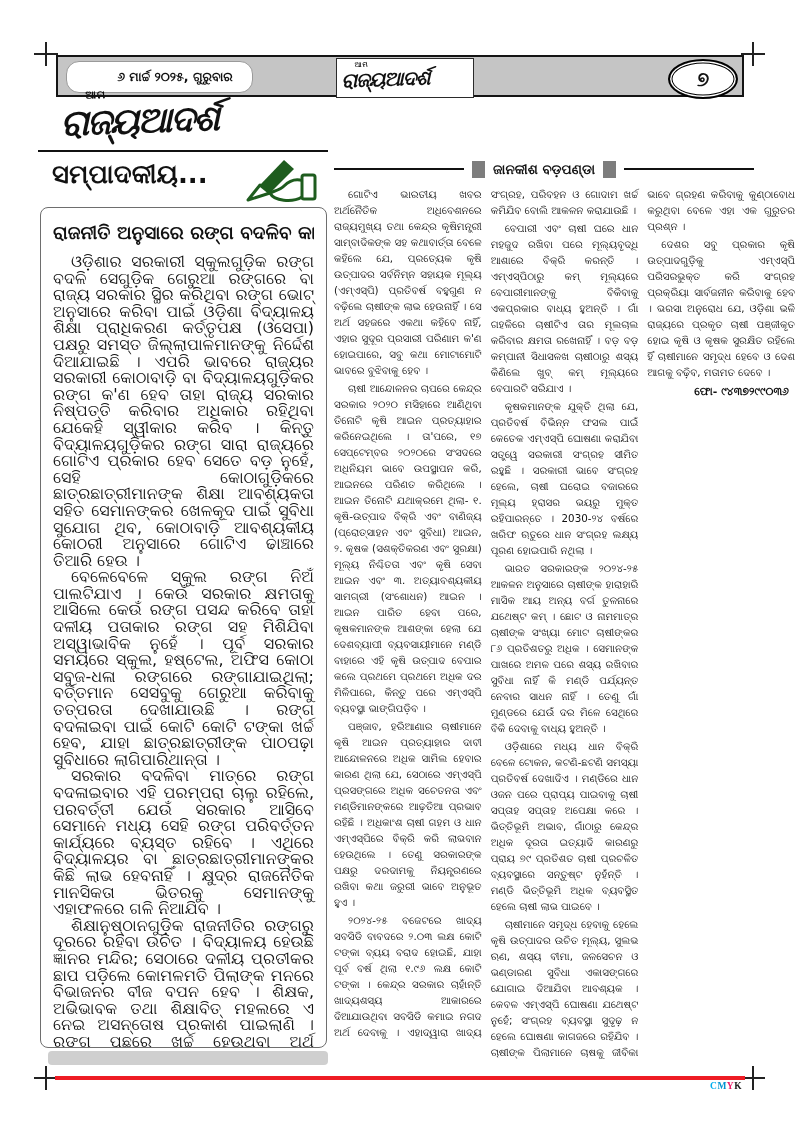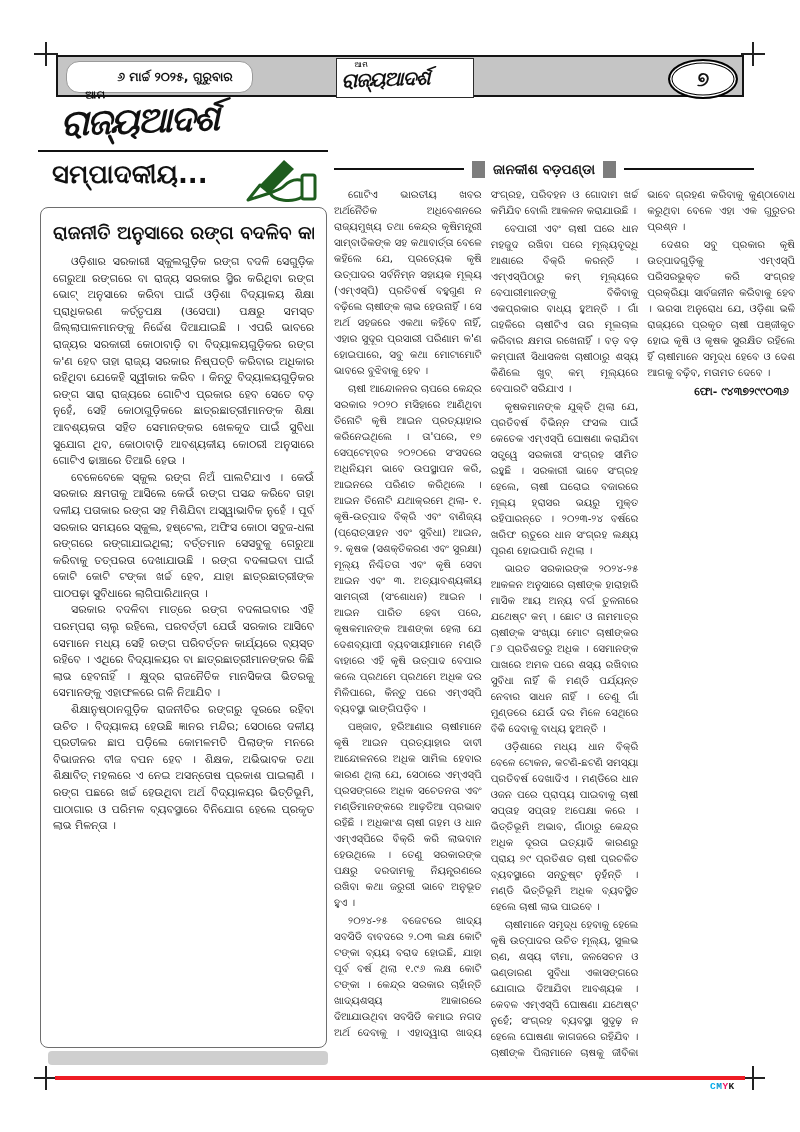--- a/index.html
+++ b/index.html
@@ -65,26 +65,26 @@
   .masthead-rule{position:absolute;left:38px;top:150px;width:290px;height:2px;background:#111;}
   .edit-label-row{position:absolute;left:38px;top:155px;width:290px;height:50px;}
   .edit-label{position:absolute;left:14px;top:4px;font-size:26px;font-weight:bold;white-space:nowrap;}
   .pen-icon{position:absolute;right:8px;top:0px;width:76px;height:50px;}
   .edit-box{
     position:absolute;left:40px;top:207px;width:287px;height:841px;box-sizing:border-box;
     border:1.5px solid #6e6e6e;border-radius:8px;padding:10px 12px 8px 12px;overflow:hidden;
     background:#fff;
   }
   .edit-headline{font-size:18.5px;font-weight:bold;text-align:center;line-height:26px;margin:2px 0 8px 0;white-space:nowrap;overflow:hidden;}
-  .edit-body{font-size:11px;line-height:16.6px;text-align:justify;}
+  .edit-body{font-size:16px;line-height:16.6px;text-align:justify;}
   .edit-body p{margin:0;text-indent:18px;}
   .edit-shadow{position:absolute;left:48px;top:1051px;width:280px;height:14px;background:#cfcfcf;border-radius:4px;}
   
   .bottom-rule{position:absolute;left:55px;top:1076px;width:690px;height:4px;background:#ee1c24;}
-  .cmyk{position:absolute;left:710px;top:1081px;font-size:9.5px;font-weight:bold;letter-spacing:0.5px;font-family:Liberation Mono, monospace;}
+  .cmyk{position:absolute;left:710px;top:1081px;font-size:9.5px;font-weight:bold;letter-spacing:0.5px;font-family:Liberation Serif, serif;}
   .cmyk .c{color:#00aeef;} .cmyk .m{color:#0093d0;} .cmyk .y{color:#ed1566;} .cmyk .k{color:#1a1a1a;}
 </style>
 </head>
 <body>
 
 <div class="sheet">
 
   <div class="crop" style="left:34px;top:42px;">
       <div class="h"></div>
       <div class="v"></div>
@@ -125,21 +125,21 @@
     <div class="sq"></div>
     <div class="rule"></div>
   </div>
 
   <div class="article-cols">
     <p>ଗୋଟିଏ ଭାରତୀୟ ଖବର ଅର୍ଥନୈତିକ ଅଧିବେଶନରେ ରାଜ୍ୟମୁଖ୍ୟ ତଥା କେନ୍ଦ୍ର କୃଷିମନ୍ତ୍ରୀ ସାମ୍ବାଦିକଙ୍କ ସହ କଥାବାର୍ତ୍ତା ବେଳେ କହିଲେ ଯେ, ପ୍ରତ୍ୟେକ କୃଷି ଉତ୍ପାଦର ସର୍ବନିମ୍ନ ସହାୟକ ମୂଲ୍ୟ (ଏମ୍‌ଏସ୍‌ପି) ପ୍ରତିବର୍ଷ ବହୁଗୁଣ ନ ବଢ଼ିଲେ ଚାଷୀଙ୍କ ଲାଭ ହେଉନାହିଁ । ସେ ଅର୍ଥ ସହଜରେ ଏକଥା କହିବେ ନାହିଁ, ଏହାର ସୁଦୂର ପ୍ରସାରୀ ପରିଣାମ କ'ଣ ହୋଇପାରେ, ସବୁ କଥା ମୋଟାମୋଟି ଭାବରେ ବୁଝିବାକୁ ହେବ ।</p>
     <p>ଚାଷୀ ଆନ୍ଦୋଳନର ଚାପରେ କେନ୍ଦ୍ର ସରକାର ୨୦୨୦ ମସିହାରେ ଆଣିଥିବା ତିନୋଟି କୃଷି ଆଇନ ପ୍ରତ୍ୟାହାର କରିନେଇଥିଲେ । ତା'ପରେ, ୧୭ ସେପ୍ଟେମ୍ବର ୨୦୨୦ରେ ସଂସଦରେ ଅଧିନିୟମ ଭାବେ ଉପସ୍ଥାପନ କରି, ଆଇନରେ ପରିଣତ କରିଥିଲେ । ଆଇନ ତିନୋଟି ଯଥାକ୍ରମେ ଥିଲା- ୧. କୃଷି-ଉତ୍ପାଦ ବିକ୍ରି ଏବଂ ବାଣିଜ୍ୟ (ପ୍ରୋତ୍ସାହନ ଏବଂ ସୁବିଧା) ଆଇନ, ୨. କୃଷକ (ସଶକ୍ତିକରଣ ଏବଂ ସୁରକ୍ଷା) ମୂଲ୍ୟ ନିଶ୍ଚିତତା ଏବଂ କୃଷି ସେବା ଆଇନ ଏବଂ ୩. ଅତ୍ୟାବଶ୍ୟକୀୟ ସାମଗ୍ରୀ (ସଂଶୋଧନ) ଆଇନ । ଆଇନ ପାରିତ ହେବା ପରେ, କୃଷକମାନଙ୍କ ଆଶଙ୍କା ହେଲା ଯେ ଦେଶବ୍ୟାପୀ ବ୍ୟବସାୟୀମାନେ ମଣ୍ଡି ବାହାରେ ଏହି କୃଷି ଉତ୍ପାଦ ବେପାର କଲେ ପ୍ରଥମେ ପ୍ରଥମେ ଅଧିକ ଦର ମିଳିପାରେ, କିନ୍ତୁ ପରେ ଏମ୍‌ଏସ୍‌ପି ବ୍ୟବସ୍ଥା ଭାଙ୍ଗିପଡ଼ିବ ।</p>
     <p>ପଞ୍ଜାବ, ହରିଆଣାର ଚାଷୀମାନେ କୃଷି ଆଇନ ପ୍ରତ୍ୟାହାର ଦାବୀ ଆନ୍ଦୋଳନରେ ଅଧିକ ସାମିଲ ହେବାର କାରଣ ଥିଲା ଯେ, ସେଠାରେ ଏମ୍‌ଏସ୍‌ପି ପ୍ରସଙ୍ଗରେ ଅଧିକ ସଚେତନତା ଏବଂ ମଣ୍ଡିମାନଙ୍କରେ ଆଢ଼ତିଆ ପ୍ରଭାବ ରହିଛି । ଅଧିକାଂଶ ଚାଷୀ ଗହମ ଓ ଧାନ ଏମ୍‌ଏସ୍‌ପିରେ ବିକ୍ରି କରି ଲାଭବାନ ହେଉଥିଲେ । ତେଣୁ ସରକାରଙ୍କ ପକ୍ଷରୁ ଦରଦାମକୁ ନିୟନ୍ତ୍ରଣରେ ରଖିବା କଥା ଜରୁରୀ ଭାବେ ଅନୁଭୂତ ହୁଏ ।</p>
     <p>୨୦୨୪-୨୫ ବଜେଟରେ ଖାଦ୍ୟ ସବସିଡି ବାବଦରେ ୨.୦୩ ଲକ୍ଷ କୋଟି ଟଙ୍କା ବ୍ୟୟ ବରାଦ ହୋଇଛି, ଯାହା ପୂର୍ବ ବର୍ଷ ଥିଲା ୧.୯୬ ଲକ୍ଷ କୋଟି ଟଙ୍କା । କେନ୍ଦ୍ର ସରକାର ଚାହାଁନ୍ତି ଖାଦ୍ୟଶସ୍ୟ ଆକାରରେ ଦିଆଯାଉଥିବା ସବସିଡି କମାଇ ନଗଦ ଅର୍ଥ ଦେବାକୁ । ଏହାଦ୍ୱାରା ଖାଦ୍ୟ ସଂଗ୍ରହ, ପରିବହନ ଓ ଗୋଦାମ ଖର୍ଚ୍ଚ କମିଯିବ ବୋଲି ଆକଳନ କରାଯାଉଛି ।</p>
     <p>ବେପାରୀ ଏବଂ ଚାଷୀ ଘରେ ଧାନ ମହଜୁଦ ରଖିବା ପରେ ମୂଲ୍ୟବୃଦ୍ଧି ଆଶାରେ ବିକ୍ରି କରନ୍ତି । ଏମ୍‌ଏସ୍‌ପିଠାରୁ କମ୍ ମୂଲ୍ୟରେ ବେପାରୀମାନଙ୍କୁ ବିକିବାକୁ ଏକପ୍ରକାର ବାଧ୍ୟ ହୁଅନ୍ତି । ଗାଁ ଗହଳିରେ ଚାଷୀଟିଏ ତାର ମୂଲଚାଲ କରିବାର କ୍ଷମତା ରଖେନାହିଁ । ବଡ଼ ବଡ଼ କମ୍ପାନୀ ସିଧାସଳଖ ଚାଷୀଠାରୁ ଶସ୍ୟ କିଣିଲେ ଖୁବ୍ କମ୍ ମୂଲ୍ୟରେ ବେପାରଟି ସରିଯାଏ ।</p>
-    <p>କୃଷକମାନଙ୍କ ଯୁକ୍ତି ଥିଲା ଯେ, ପ୍ରତିବର୍ଷ ବିଭିନ୍ନ ଫସଲ ପାଇଁ କେତେକ ଏମ୍‌ଏସ୍‌ପି ଘୋଷଣା କରାଯିବା ସତ୍ତ୍ୱେ ସରକାରୀ ସଂଗ୍ରହ ସୀମିତ ରହୁଛି । ସରକାରୀ ଭାବେ ସଂଗ୍ରହ ହେଲେ, ଚାଷୀ ଘରୋଇ ବଜାରରେ ମୂଲ୍ୟ ହ୍ରାସର ଭୟରୁ ମୁକ୍ତ ରହିପାରନ୍ତେ । ୨୦୨୩-୨୪ ବର୍ଷରେ ଖରିଫ ଋତୁରେ ଧାନ ସଂଗ୍ରହ ଲକ୍ଷ୍ୟ ପୂରଣ ହୋଇପାରି ନଥିଲା ।</p>
+    <p>କୃଷକମାନଙ୍କ ଯୁକ୍ତି ଥିଲା ଯେ, ପ୍ରତିବର୍ଷ ବିଭିନ୍ନ ଫସଲ ପାଇଁ କେତେକ ଏମ୍‌ଏସ୍‌ପି ଘୋଷଣା କରାଯିବା ସତ୍ତ୍ୱେ ସରକାରୀ ସଂଗ୍ରହ ସୀମିତ ରହୁଛି । ସରକାରୀ ଭାବେ ସଂଗ୍ରହ ହେଲେ, ଚାଷୀ ଘରୋଇ ବଜାରରେ ମୂଲ୍ୟ ହ୍ରାସର ଭୟରୁ ମୁକ୍ତ ରହିପାରନ୍ତେ । 2030-୨୪ ବର୍ଷରେ ଖରିଫ ଋତୁରେ ଧାନ ସଂଗ୍ରହ ଲକ୍ଷ୍ୟ ପୂରଣ ହୋଇପାରି ନଥିଲା ।</p>
     <p>ଭାରତ ସରକାରଙ୍କ ୨୦୨୪-୨୫ ଆକଳନ ଅନୁସାରେ ଚାଷୀଙ୍କ ହାରାହାରି ମାସିକ ଆୟ ଅନ୍ୟ ବର୍ଗ ତୁଳନାରେ ଯଥେଷ୍ଟ କମ୍ । ଛୋଟ ଓ ନାମମାତ୍ର ଚାଷୀଙ୍କ ସଂଖ୍ୟା ମୋଟ ଚାଷୀଙ୍କର ୮୬ ପ୍ରତିଶତରୁ ଅଧିକ । ସେମାନଙ୍କ ପାଖରେ ଅମଳ ପରେ ଶସ୍ୟ ରଖିବାର ସୁବିଧା ନାହିଁ କି ମଣ୍ଡି ପର୍ଯ୍ୟନ୍ତ ନେବାର ସାଧନ ନାହିଁ । ତେଣୁ ଗାଁ ମୁଣ୍ଡରେ ଯେଉଁ ଦର ମିଳେ ସେଥିରେ ବିକି ଦେବାକୁ ବାଧ୍ୟ ହୁଅନ୍ତି ।</p>
     <p>ଓଡ଼ିଶାରେ ମଧ୍ୟ ଧାନ ବିକ୍ରି ବେଳେ ଟୋକନ, କଟଣି-ଛଟଣି ସମସ୍ୟା ପ୍ରତିବର୍ଷ ଦେଖାଦିଏ । ମଣ୍ଡିରେ ଧାନ ଓଜନ ପରେ ପ୍ରାପ୍ୟ ପାଇବାକୁ ଚାଷୀ ସପ୍ତାହ ସପ୍ତାହ ଅପେକ୍ଷା କରେ । ଭିତ୍ତିଭୂମି ଅଭାବ, ଗାଁଠାରୁ କେନ୍ଦ୍ର ଅଧିକ ଦୂରତା ଇତ୍ୟାଦି କାରଣରୁ ପ୍ରାୟ ୭୯ ପ୍ରତିଶତ ଚାଷୀ ପ୍ରଚଳିତ ବ୍ୟବସ୍ଥାରେ ସନ୍ତୁଷ୍ଟ ନୁହଁନ୍ତି । ମଣ୍ଡି ଭିତ୍ତିଭୂମି ଅଧିକ ବ୍ୟବସ୍ଥିତ ହେଲେ ଚାଷୀ ଲାଭ ପାଇବେ ।</p>
     <p>ଚାଷୀମାନେ ସମୃଦ୍ଧ ହେବାକୁ ହେଲେ କୃଷି ଉତ୍ପାଦର ଉଚିତ ମୂଲ୍ୟ, ସୁଲଭ ଋଣ, ଶସ୍ୟ ବୀମା, ଜଳସେଚନ ଓ ଭଣ୍ଡାରଣ ସୁବିଧା ଏକାସଙ୍ଗରେ ଯୋଗାଇ ଦିଆଯିବା ଆବଶ୍ୟକ । କେବଳ ଏମ୍‌ଏସ୍‌ପି ଘୋଷଣା ଯଥେଷ୍ଟ ନୁହେଁ; ସଂଗ୍ରହ ବ୍ୟବସ୍ଥା ସୁଦୃଢ଼ ନ ହେଲେ ଘୋଷଣା କାଗଜରେ ରହିଯିବ । ଚାଷୀଙ୍କ ପିଲାମାନେ ଚାଷକୁ ଜୀବିକା ଭାବେ ଗ୍ରହଣ କରିବାକୁ କୁଣ୍ଠାବୋଧ କରୁଥିବା ବେଳେ ଏହା ଏକ ଗୁରୁତର ପ୍ରଶ୍ନ ।</p>
     <p>ଦେଶର ସବୁ ପ୍ରକାର କୃଷି ଉତ୍ପାଦଗୁଡ଼ିକୁ ଏମ୍‌ଏସ୍‌ପି ପରିସରଭୁକ୍ତ କରି ସଂଗ୍ରହ ପ୍ରକ୍ରିୟା ସାର୍ବଜନୀନ କରିବାକୁ ହେବ । ଭରସା ଅନୁରୋଧ ଯେ, ଓଡ଼ିଶା ଭଳି ରାଜ୍ୟରେ ପ୍ରକୃତ ଚାଷୀ ପଞ୍ଜୀକୃତ ହୋଇ କୃଷି ଓ କୃଷକ ସୁରକ୍ଷିତ ରହିଲେ ହିଁ ଚାଷୀମାନେ ସମୃଦ୍ଧ ହେବେ ଓ ଦେଶ ଆଗକୁ ବଢ଼ିବ, ମତାମତ ଦେବେ ।</p>
     <div class="contact-line">ଫୋ- ୯୪୩୭୨୯୯୦୩୬</div>
   </div>
 
   <div class="big-masthead">
     <div class="logo-wrap">
       <span class="logo-pre">ଆମ</span>

